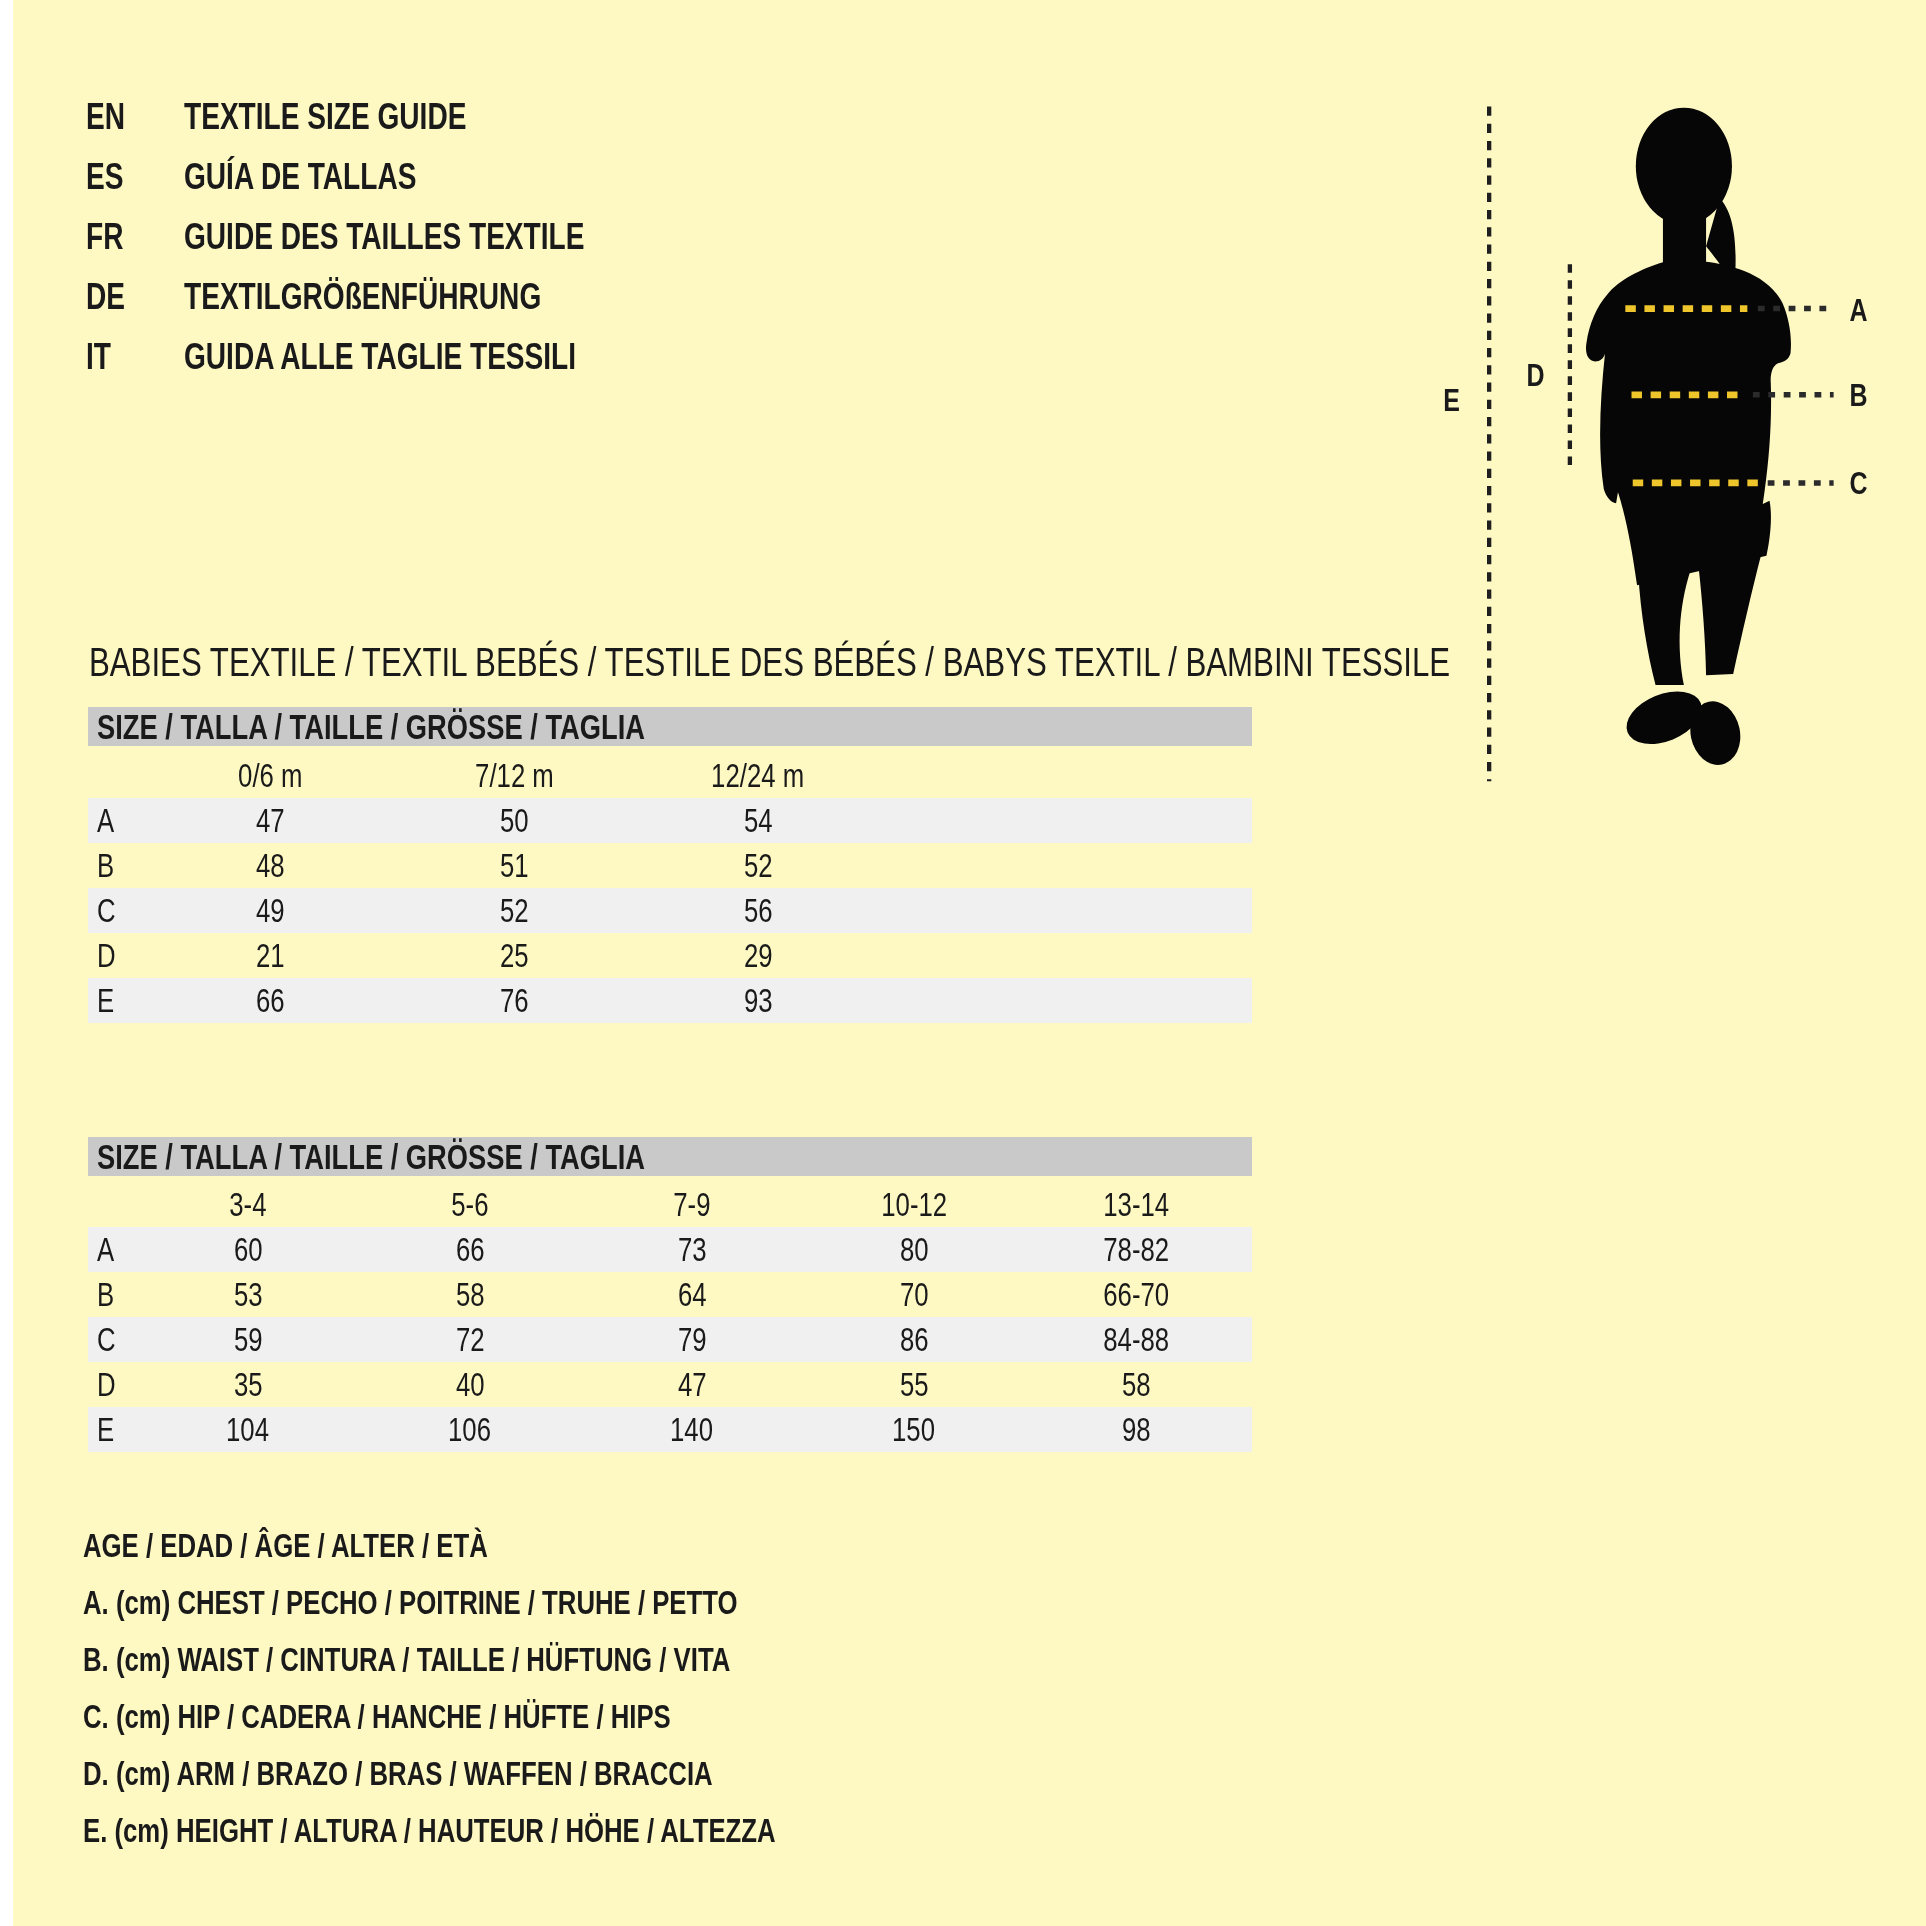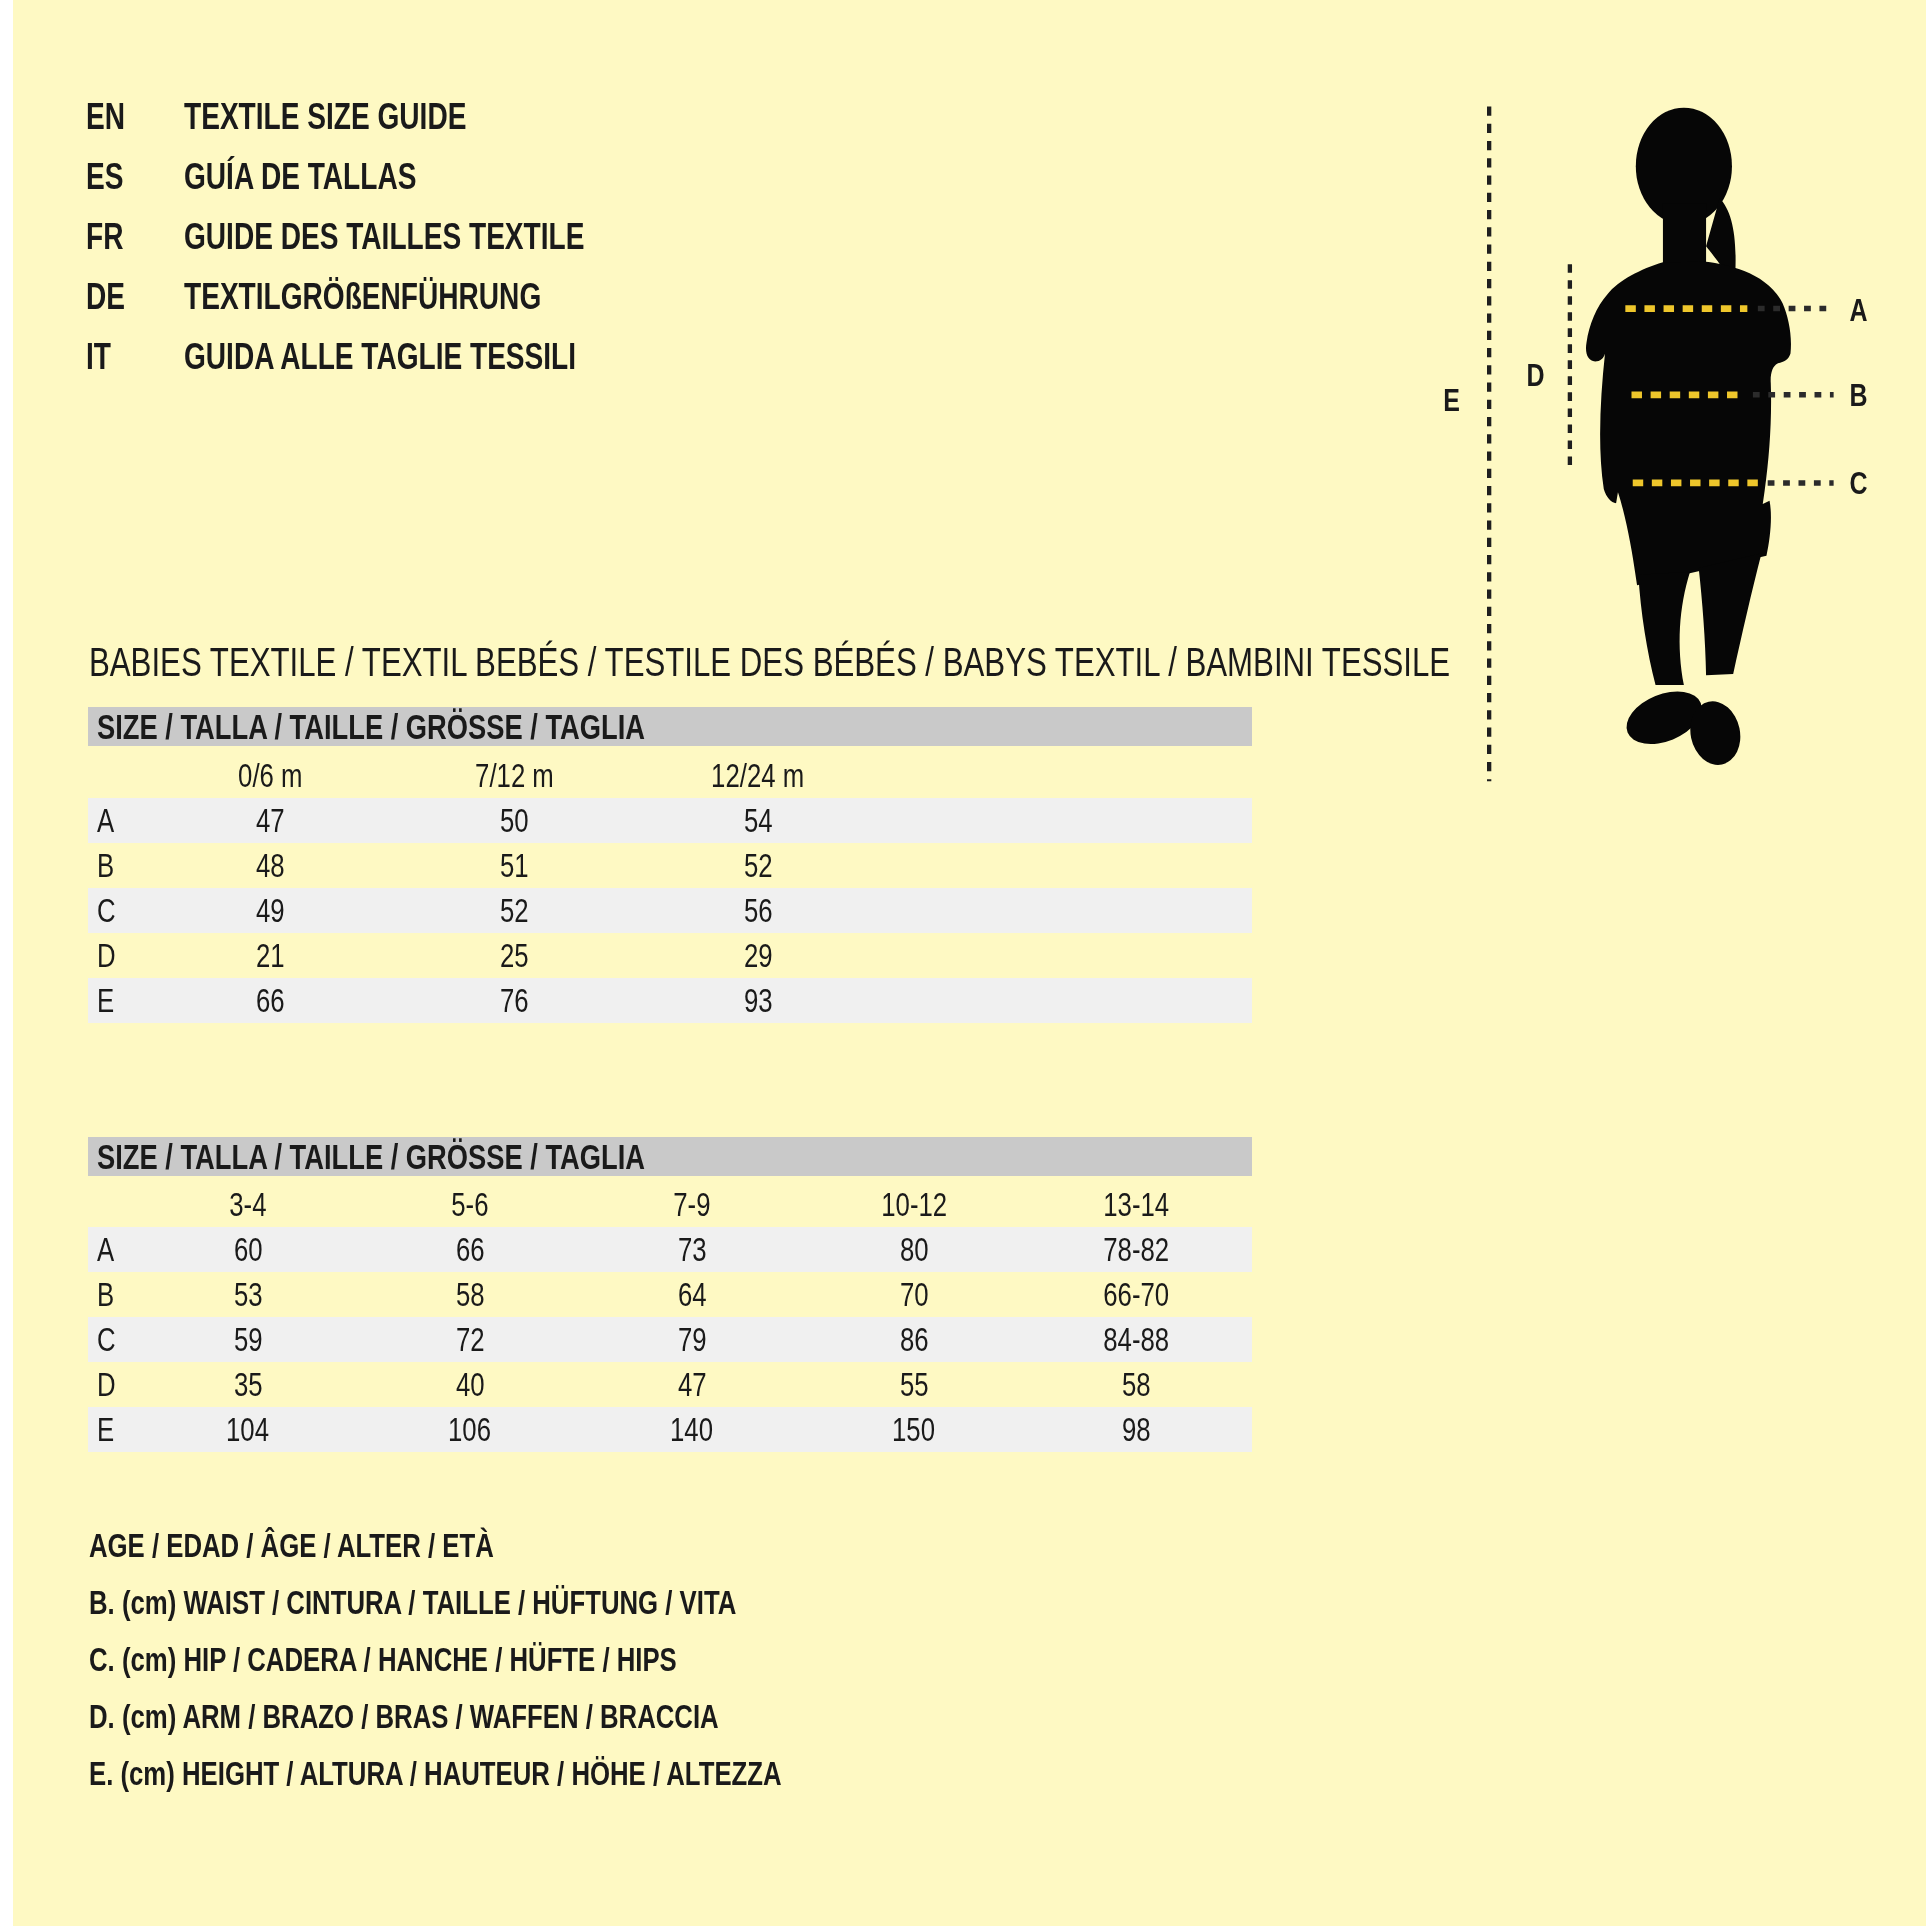--- a/index.html
+++ b/index.html
@@ -23,21 +23,21 @@
         display:flex;align-items:center;box-sizing:border-box;padding-left:8.6px;
         font-size:35px;font-weight:bold;}
   .trow{position:absolute;left:75px;width:1164px;height:45px;display:grid;align-items:center;}
   .g3{grid-template-columns:49px 222px 222px 222px;gap:22px;}
   .g5{grid-template-columns:49px 222px 222px 222px 222px 222px;}
   .shade{background:#f0f0f0;}
   .cell{text-align:center;font-size:33px;font-weight:normal;}
   .colhead{text-align:center;font-size:33px;font-weight:normal;}
   .letter{text-align:left;padding-left:8.6px;font-size:33px;font-weight:normal;}
   
-  .legend{position:absolute;left:76px;top:1517px;text-decoration:underline;}
+  .legend{position:absolute;left:70px;top:1517px;text-decoration:underline;}
   .legend-line{height:57px;line-height:57px;font-size:33px;font-weight:bold;}
   
   .fig-svg{position:absolute;left:1417px;top:86px;}
   .fig-label{position:absolute;width:37px;height:32px;line-height:32px;
              font-size:32px;font-weight:bold;text-align:center;}
 </style>
 </head>
 <body>
 
 <div class="page">
@@ -203,20 +203,21 @@
     <div class="letter"><span class="cx ol">E</span></div>
     <div class="cell"><span class="cx oc">104</span></div>
     <div class="cell"><span class="cx oc">106</span></div>
     <div class="cell"><span class="cx oc">140</span></div>
     <div class="cell"><span class="cx oc">150</span></div>
     <div class="cell"><span class="cx oc">98</span></div>
   </div>
 
   <div class="legend">
     <div class="legend-line"><span class="cx ol">AGE / EDAD / ÂGE / ALTER / ETÀ</span></div>
+    <div class="legend-line"><span class="cx ol">A. (cm) CHEST / PECHO / POITRINE / TRUHE / PETTO</span></div>
     <div class="legend-line"><span class="cx ol">B. (cm) WAIST / CINTURA / TAILLE / HÜFTUNG / VITA</span></div>
     <div class="legend-line"><span class="cx ol">C. (cm) HIP / CADERA / HANCHE / HÜFTE / HIPS</span></div>
     <div class="legend-line"><span class="cx ol">D. (cm) ARM / BRAZO / BRAS / WAFFEN / BRACCIA</span></div>
     <div class="legend-line"><span class="cx ol">E. (cm) HEIGHT / ALTURA / HAUTEUR / HÖHE / ALTEZZA</span></div>
   </div>
 
 </div>
 
 
 </body></html>

